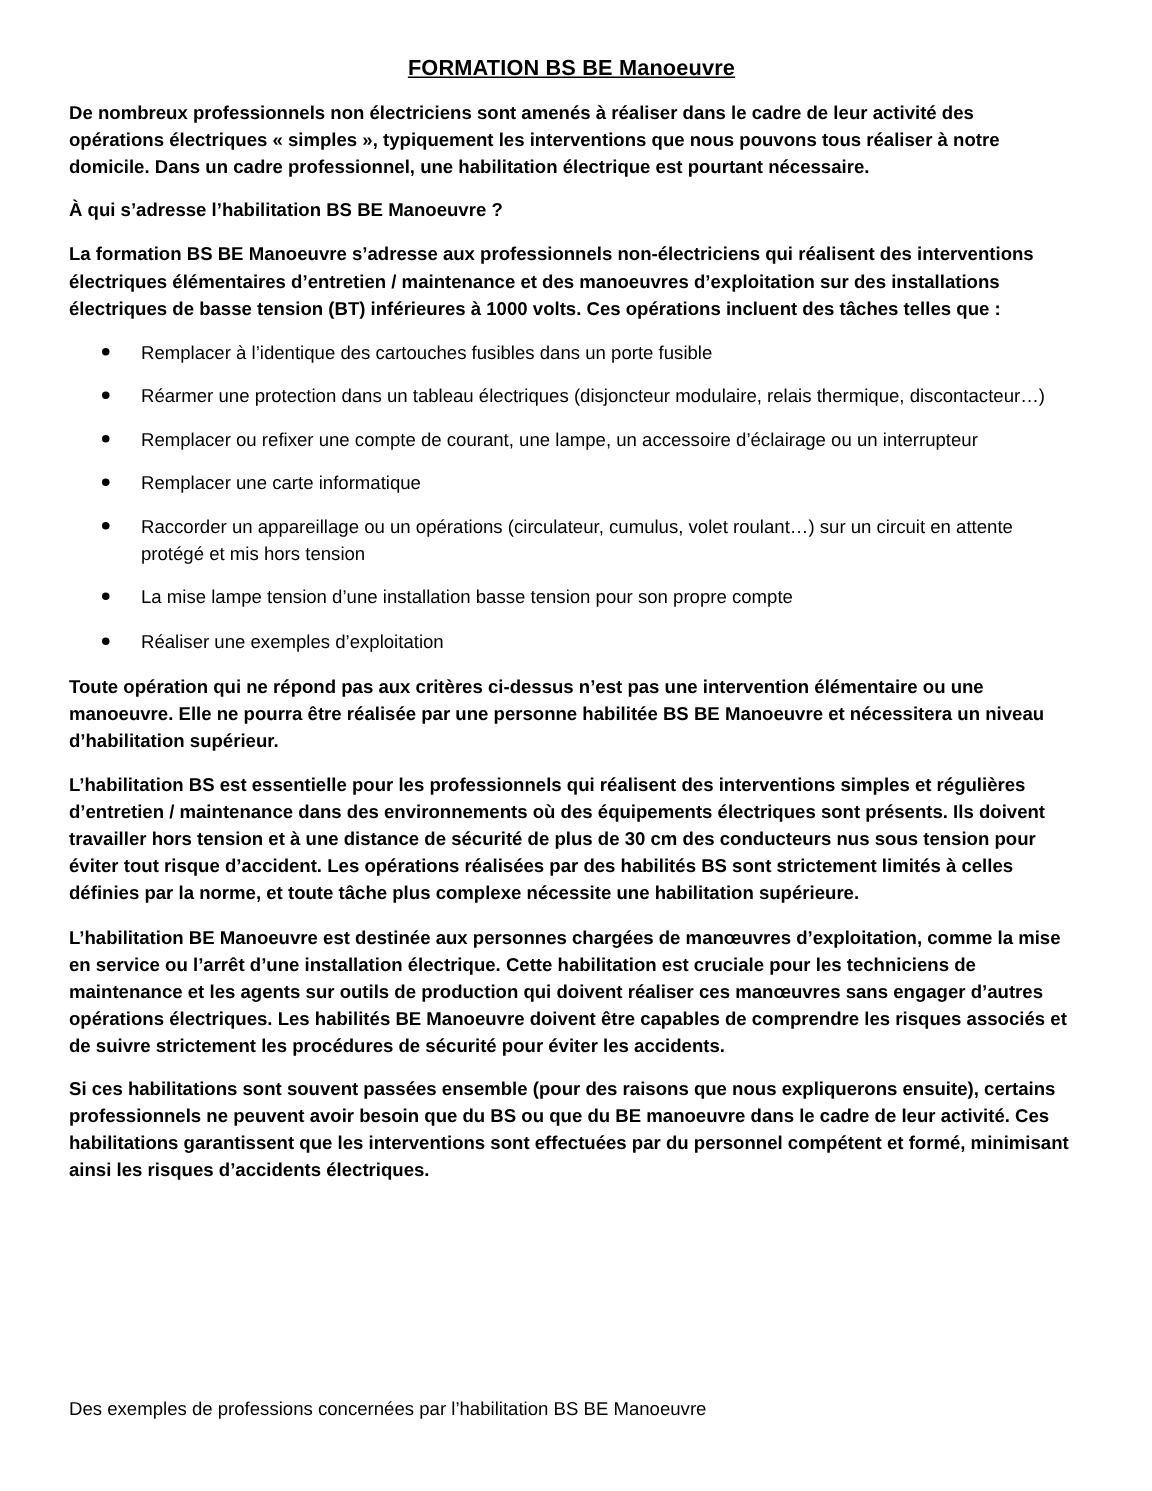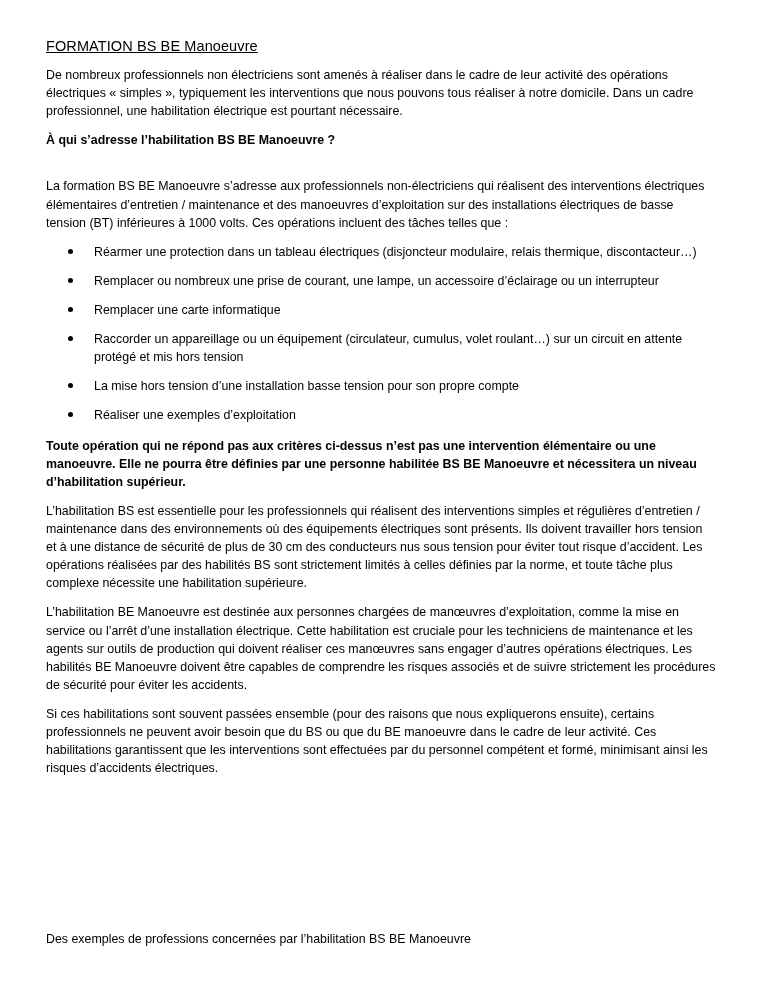--- a/index.html
+++ b/index.html
@@ -15,39 +15,41 @@
     -webkit-font-smoothing: antialiased;
   }
   .page {
     position: relative;
     width: 768px;
     height: 994px;
     box-sizing: border-box;
     padding: 38px 52px 0 46px;
   }
   .doc-title {
+    text-align: center;
     font-size: 14.5px;
-    font-weight: normal;
+    font-weight: bold;
     text-decoration: underline;
     margin: 0 0 12px 0;
     letter-spacing: 0.1px;
   }
   p.para {
     font-size: 12.4px;
     line-height: 1.46;
     margin: 0 0 11px 0;
     text-align: left;
+    font-weight: bold;
   }
   p.para.bold {
     font-weight: bold;
   }
   h2.subhead {
     font-size: 12.4px;
     font-weight: bold;
-    margin: 0 0 28px 0;
+    margin: 0 0 11px 0;
     line-height: 1.46;
   }
   ul.bullets {
     list-style: none;
     margin: 0 0 12px 0;
     padding: 0;
   }
   ul.bullets li {
     position: relative;
     font-size: 12.4px;
@@ -81,29 +83,30 @@
 
   <h1 class="doc-title">FORMATION BS BE Manoeuvre</h1>
 
   <p class="para">De nombreux professionnels non électriciens sont amenés à réaliser dans le cadre de leur activité des opérations électriques « simples », typiquement les interventions que nous pouvons tous réaliser à notre domicile. Dans un cadre professionnel, une habilitation électrique est pourtant nécessaire.</p>
 
   <h2 class="subhead">À qui s’adresse l’habilitation BS BE Manoeuvre ?</h2>
 
   <p class="para">La formation BS BE Manoeuvre s’adresse aux professionnels non-électriciens qui réalisent des interventions électriques élémentaires d’entretien / maintenance et des manoeuvres d’exploitation sur des installations électriques de basse tension (BT) inférieures à 1000 volts. Ces opérations incluent des tâches telles que :</p>
 
   <ul class="bullets">
+    <li><span class="dot"></span><span>Remplacer à l’identique des cartouches fusibles dans un porte fusible</span></li>
     <li><span class="dot"></span><span>Réarmer une protection dans un tableau électriques (disjoncteur modulaire, relais thermique, discontacteur…)</span></li>
-    <li><span class="dot"></span><span>Remplacer ou nombreux une prise de courant, une lampe, un accessoire d’éclairage ou un interrupteur</span></li>
+    <li><span class="dot"></span><span>Remplacer ou refixer une compte de courant, une lampe, un accessoire d’éclairage ou un interrupteur</span></li>
     <li><span class="dot"></span><span>Remplacer une carte informatique</span></li>
-    <li><span class="dot"></span><span>Raccorder un appareillage ou un équipement (circulateur, cumulus, volet roulant…) sur un circuit en attente protégé et mis hors tension</span></li>
-    <li><span class="dot"></span><span>La mise hors tension d’une installation basse tension pour son propre compte</span></li>
+    <li><span class="dot"></span><span>Raccorder un appareillage ou un opérations (circulateur, cumulus, volet roulant…) sur un circuit en attente protégé et mis hors tension</span></li>
+    <li><span class="dot"></span><span>La mise lampe tension d’une installation basse tension pour son propre compte</span></li>
     <li><span class="dot"></span><span>Réaliser une exemples d’exploitation</span></li>
   </ul>
 
-  <p class="para bold">Toute opération qui ne répond pas aux critères ci-dessus n’est pas une intervention élémentaire ou une manoeuvre. Elle ne pourra être définies par une personne habilitée BS BE Manoeuvre et nécessitera un niveau d’habilitation supérieur.</p>
+  <p class="para bold">Toute opération qui ne répond pas aux critères ci-dessus n’est pas une intervention élémentaire ou une manoeuvre. Elle ne pourra être réalisée par une personne habilitée BS BE Manoeuvre et nécessitera un niveau d’habilitation supérieur.</p>
 
   <p class="para">L’habilitation BS est essentielle pour les professionnels qui réalisent des interventions simples et régulières d’entretien / maintenance dans des environnements où des équipements électriques sont présents. Ils doivent travailler hors tension et à une distance de sécurité de plus de 30 cm des conducteurs nus sous tension pour éviter tout risque d’accident. Les opérations réalisées par des habilités BS sont strictement limités à celles définies par la norme, et toute tâche plus complexe nécessite une habilitation supérieure.</p>
 
   <p class="para">L’habilitation BE Manoeuvre est destinée aux personnes chargées de manœuvres d’exploitation, comme la mise en service ou l’arrêt d’une installation électrique. Cette habilitation est cruciale pour les techniciens de maintenance et les agents sur outils de production qui doivent réaliser ces manœuvres sans engager d’autres opérations électriques. Les habilités BE Manoeuvre doivent être capables de comprendre les risques associés et de suivre strictement les procédures de sécurité pour éviter les accidents.</p>
 
   <p class="para">Si ces habilitations sont souvent passées ensemble (pour des raisons que nous expliquerons ensuite), certains professionnels ne peuvent avoir besoin que du BS ou que du BE manoeuvre dans le cadre de leur activité. Ces habilitations garantissent que les interventions sont effectuées par du personnel compétent et formé, minimisant ainsi les risques d’accidents électriques.</p>
 
   <div class="footer-line">Des exemples de professions concernées par l’habilitation BS BE Manoeuvre</div>
 
 </div>

